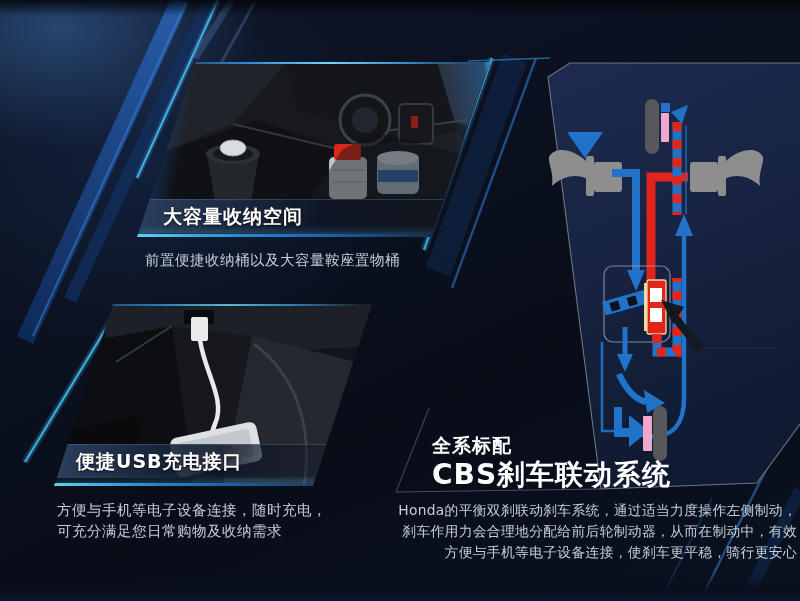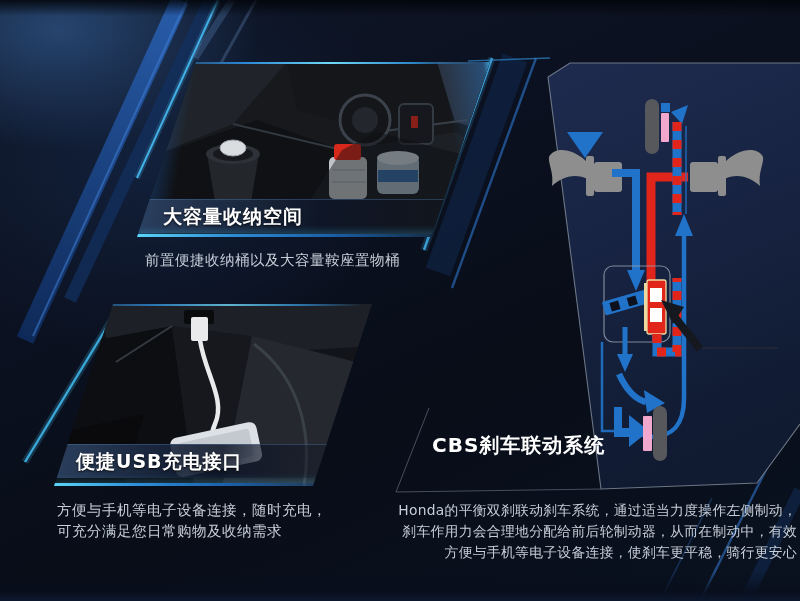--- a/index.html
+++ b/index.html
@@ -32,21 +32,21 @@
     position:absolute;left:0;right:0;bottom:0;height:3px;
     background:linear-gradient(90deg,#5ad4f6 0%,#2e8fd8 26%,#1a5fa8 55%,rgba(26,95,168,.12) 92%);
     box-shadow:0 0 9px rgba(70,190,240,.75);
   }
   .desc{
     position:absolute;text-align:left;color:var(--text-dim);
     font-size:14.5px;line-height:1.48;letter-spacing:.5px;
   }
   .cbs-head{position:absolute;color:#fff;font-weight:bold;letter-spacing:1px;line-height:1.28;}
   .cbs-head .l1{font-size:19px;}
-  .cbs-head .l2{font-size:20px;text-align:center;}
+  .cbs-head .l2{font-size:28px;text-align:center;}
   .cbs-desc{
     position:absolute;text-align:right;color:var(--text-dim);
     font-size:13.8px;line-height:1.52;letter-spacing:.3px;
   }
   .topshade{position:absolute;left:0;top:0;right:0;height:16px;
     background:linear-gradient(rgba(2,4,9,.85),rgba(2,4,9,0));}
   .bottomshade{position:absolute;left:0;bottom:0;right:0;height:30px;
     background:linear-gradient(rgba(6,10,20,0),rgba(8,14,28,.9) 70%,#0d1830 100%);}
 </style>
 </head>
@@ -279,20 +279,21 @@
     </g>
 
     <g>
       <line x1="702" y1="348" x2="778" y2="348" stroke="#2a2e36" stroke-width="1.2"></line>
       <path d="M700,349 L673,315" stroke="#15181e" stroke-width="8" fill="none"></path>
       <polygon points="661,300 684,307 673,324" fill="#15181e"></polygon>
     </g>
   </svg>
 
   <div class="cbs-head" style="left:432px;top:433px;">
+    <div class="l1">全系标配</div>
     <div class="l2">CBS刹车联动系统</div>
   </div>
 
   <div class="cbs-desc" style="left:383px;top:500px;width:414px;">
     <div>Honda的平衡双刹联动刹车系统，通过适当力度操作左侧制动，</div>
     <div>刹车作用力会合理地分配给前后轮制动器，从而在制动中，有效</div>
     <div>方便与手机等电子设备连接，使刹车更平稳，骑行更安心</div>
   </div>
 
   <div class="topshade"></div>

